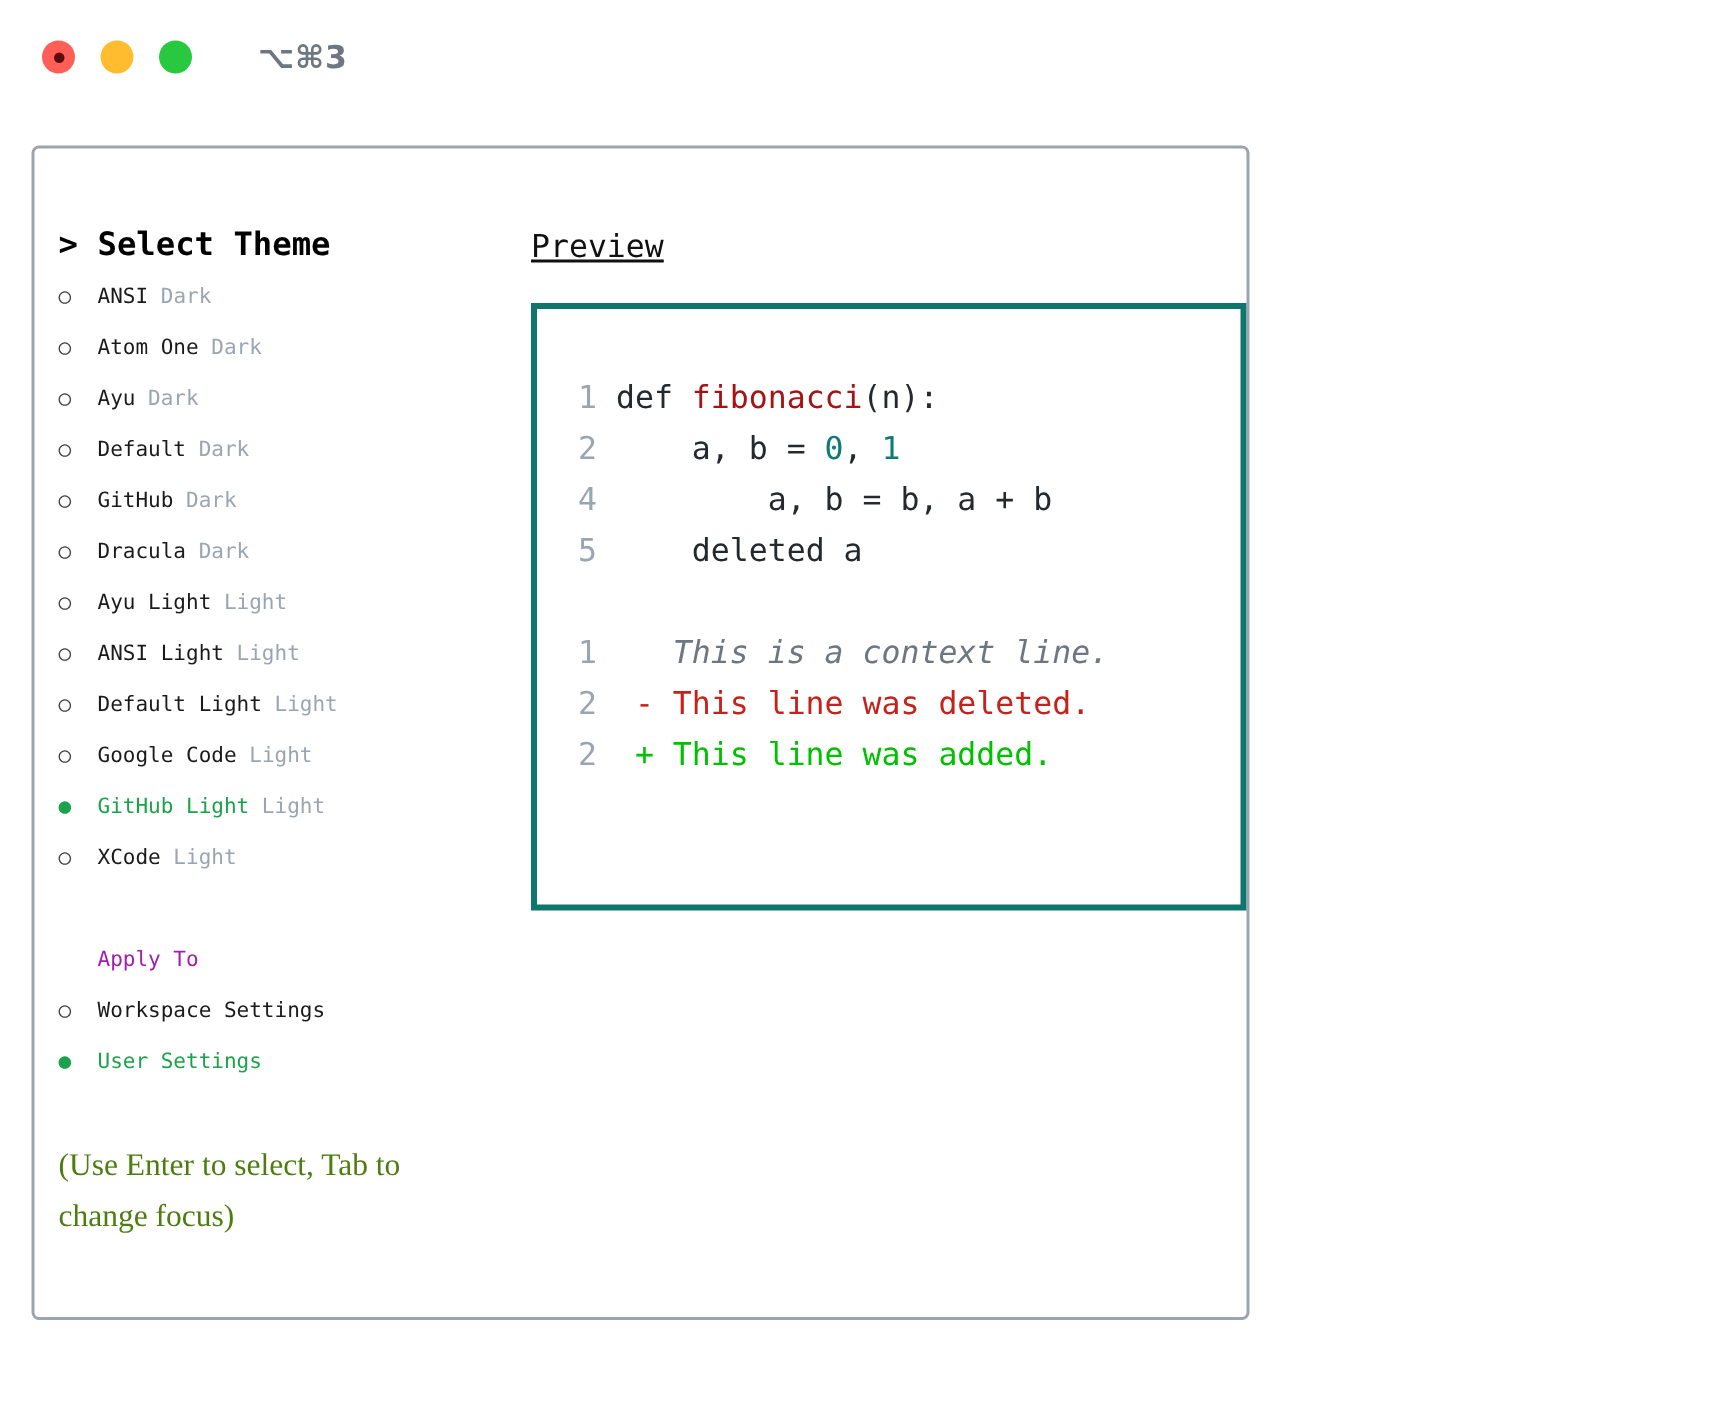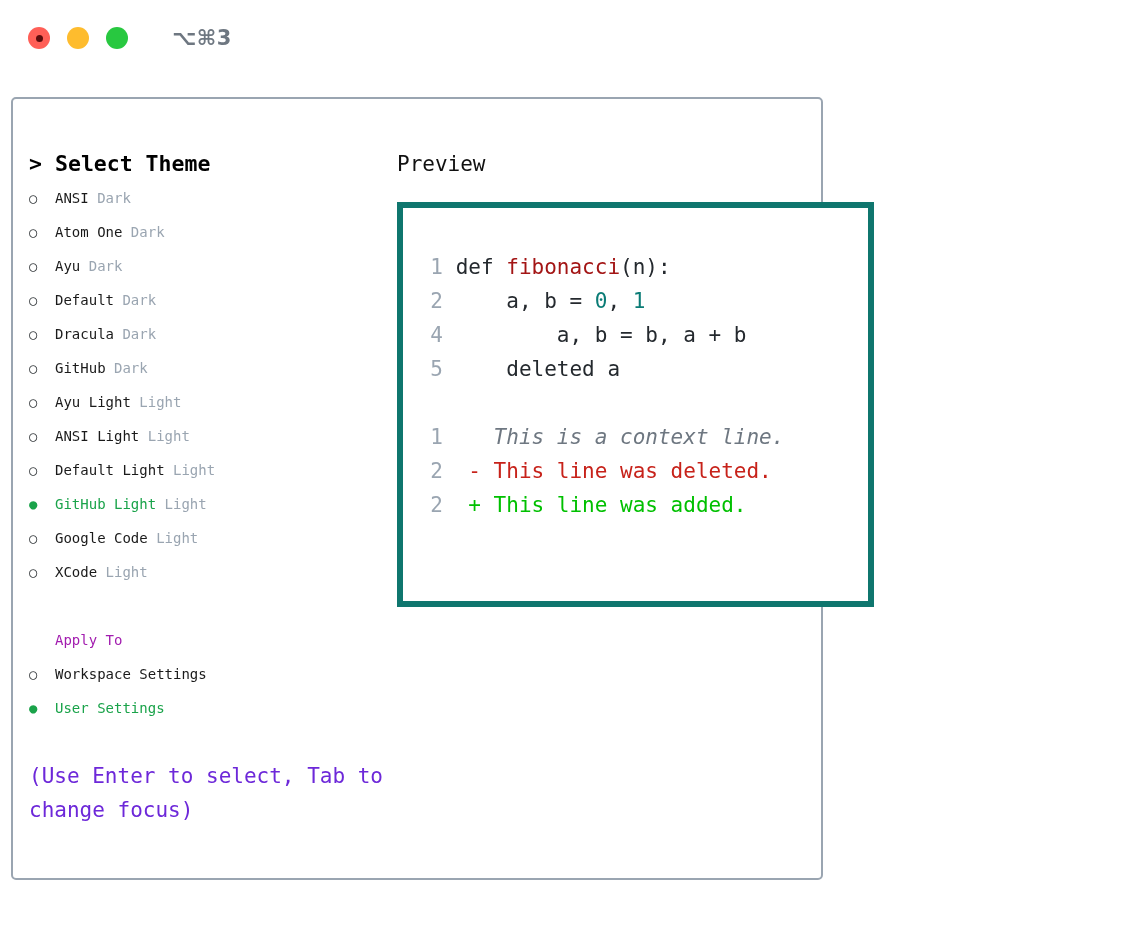--- a/index.html
+++ b/index.html
@@ -53,21 +53,21 @@
     font-size: 21px;
     font-weight: bold;
     color: #6e7781;
     letter-spacing: 0.5px;
     font-family: "DejaVu Sans", "Liberation Sans", sans-serif;
   }
 
   
   .frame {
     position: absolute;
-    left: 11px;
+    left: 21px;
     top: 97px;
     width: 812px;
     height: 783px;
     border: 2px solid #9aa5b1;
     border-radius: 5px;
     box-sizing: border-box;
     background: #ffffff;
   }
   .frame-inner {
     display: flex;
@@ -103,43 +103,45 @@
     color: #1aa34a;
   }
   .dot-empty {
     color: #3c4043;
   }
   .spacer { height: 34px; }
   .apply-hdr {
     color: #a21caf;
   }
   .hint {
-    color: #6d28d9;
-    font-size: 21px;
-    line-height: 34px;
-    white-space: pre;
+    color: #4d7c0f;
+    font-size: 21px;
+    line-height: 34px;
+    white-space: pre;
+    font-family: Liberation Serif, serif;
   }
 
   
   .right-col {
     flex: 1;
     padding-left: 14px;
     box-sizing: border-box;
   }
   .preview-label {
     font-size: 21px;
     line-height: 34px;
     color: #111111;
     white-space: pre;
+    text-decoration: underline;
   }
   .code-box {
     margin-top: 21px;
     width: 477px;
     height: 405px;
-    border: 6px solid #0f766e;
+    border: 4px solid #0f766e;
     box-sizing: border-box;
     padding: 42px 0 0 16px;
     background: #ffffff;
   }
   .code-line {
     font-size: 21px;
     line-height: 34px;
     white-space: pre;
     color: #24292e;
   }
@@ -177,27 +179,27 @@
 
     <div class="left-col">
 
       <div class="row hdr"><span class="marker">&gt;</span><span>Select Theme</span></div>
 
       <div id="theme-list">
           <div class="row"><span class="marker dot-empty">○</span><span>ANSI </span><span class="dim">Dark</span></div>
           <div class="row"><span class="marker dot-empty">○</span><span>Atom One </span><span class="dim">Dark</span></div>
           <div class="row"><span class="marker dot-empty">○</span><span>Ayu </span><span class="dim">Dark</span></div>
           <div class="row"><span class="marker dot-empty">○</span><span>Default </span><span class="dim">Dark</span></div>
+          <div class="row"><span class="marker dot-empty">○</span><span>GitHub </span><span class="dim">Dark</span></div>
           <div class="row"><span class="marker dot-empty">○</span><span>Dracula </span><span class="dim">Dark</span></div>
-          <div class="row"><span class="marker dot-empty">○</span><span>GitHub </span><span class="dim">Dark</span></div>
           <div class="row"><span class="marker dot-empty">○</span><span>Ayu Light </span><span class="dim">Light</span></div>
           <div class="row"><span class="marker dot-empty">○</span><span>ANSI Light </span><span class="dim">Light</span></div>
           <div class="row"><span class="marker dot-empty">○</span><span>Default Light </span><span class="dim">Light</span></div>
+          <div class="row"><span class="marker dot-empty">○</span><span>Google Code </span><span class="dim">Light</span></div>
           <div class="row"><span class="marker dot-filled">●</span><span class="sel">GitHub Light </span><span class="dim">Light</span></div>
-          <div class="row"><span class="marker dot-empty">○</span><span>Google Code </span><span class="dim">Light</span></div>
           <div class="row"><span class="marker dot-empty">○</span><span>XCode </span><span class="dim">Light</span></div>
         </div>
 
       <div class="spacer"></div>
 
       <div class="row apply-hdr"><span class="marker"></span><span>Apply To</span></div>
 
       <div id="apply-list">
           <div class="row"><span class="marker dot-empty">○</span><span>Workspace Settings</span></div>
           <div class="row"><span class="marker dot-filled">●</span><span class="sel">User Settings</span></div>

